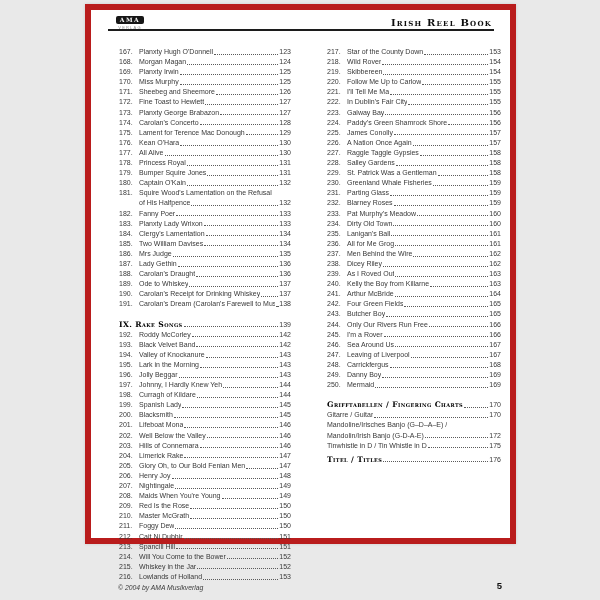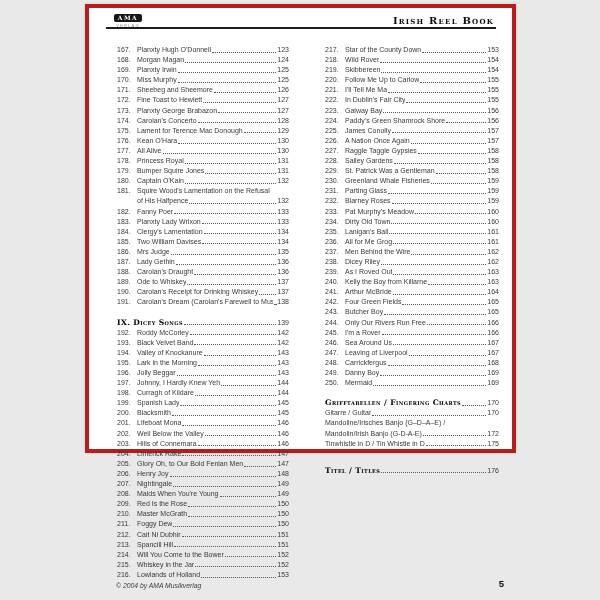--- a/index.html
+++ b/index.html
@@ -3,22 +3,22 @@
 <meta charset="utf-8">
 <style>
   html,body{margin:0;padding:0;}
   body{
     width:600px;height:600px;position:relative;
     background:#e9e9e9;
     font-family:"Liberation Sans",sans-serif;
     -webkit-font-smoothing:antialiased;
   }
   .page{
-    position:absolute;left:85px;top:4px;width:431px;height:449px;
-    background:#ffffff;border:4px solid #b91c1c;box-sizing:border-box;
+    position:absolute;left:85px;top:4px;width:431px;height:540px;
+    background:#ffffff;border:6px solid #b91c1c;box-sizing:border-box;
     box-shadow:0 0 3px rgba(0,0,0,0.12);
   }
   
   .logo{position:absolute;left:25px;top:6px;width:28px;text-align:center;}
   .logo-box{
     background:#161616;color:#fff;font-family:"DejaVu Serif",serif;
     font-weight:bold;font-size:6px;line-height:8px;letter-spacing:1.5px;
     border-radius:2px;padding:0 1px;
   }
   .logo-sub{font-size:4px;letter-spacing:1.2px;color:#8a8a8a;line-height:5px;margin-top:1px;}
@@ -206,21 +206,21 @@
         <span class="leader"></span>
         <span class="pg">137</span>
       </div>
       <div class="line">
         <span class="num">191.</span>
         <span class="t">Carolan's Dream (Carolan's Farewell to Music)</span>
         <span class="leader"></span>
         <span class="pg">138</span>
       </div>
       <div class="line" style="margin-top: 10.1px;">
-        <span class="t sec">IX. Dicey Songs</span>
+        <span class="t sec">IX. Rake Songs</span>
         <span class="leader"></span>
         <span class="pg sec-pg">139</span>
       </div>
       <div class="line">
         <span class="num">192.</span>
         <span class="t">Roddy McCorley</span>
         <span class="leader"></span>
         <span class="pg">142</span>
       </div>
       <div class="line">
@@ -589,21 +589,21 @@
       <div class="line">
         <span class="t">Mandolin/Irish Banjo (G-D-A-E)</span>
         <span class="leader"></span>
         <span class="pg">172</span>
       </div>
       <div class="line">
         <span class="t">Tinwhistle in D / Tin Whistle in D</span>
         <span class="leader"></span>
         <span class="pg">175</span>
       </div>
-      <div class="line" style="margin-top: 17px;">
+      <div class="line" style="margin-top: 4px;">
         <span class="t sec">Titel / Titles</span>
         <span class="leader"></span>
         <span class="pg sec-pg">176</span>
       </div>
     </div>
 
   <div class="copyright">© 2004 by AMA Musikverlag</div>
   <div class="page-number">5</div>
 </div>
 

